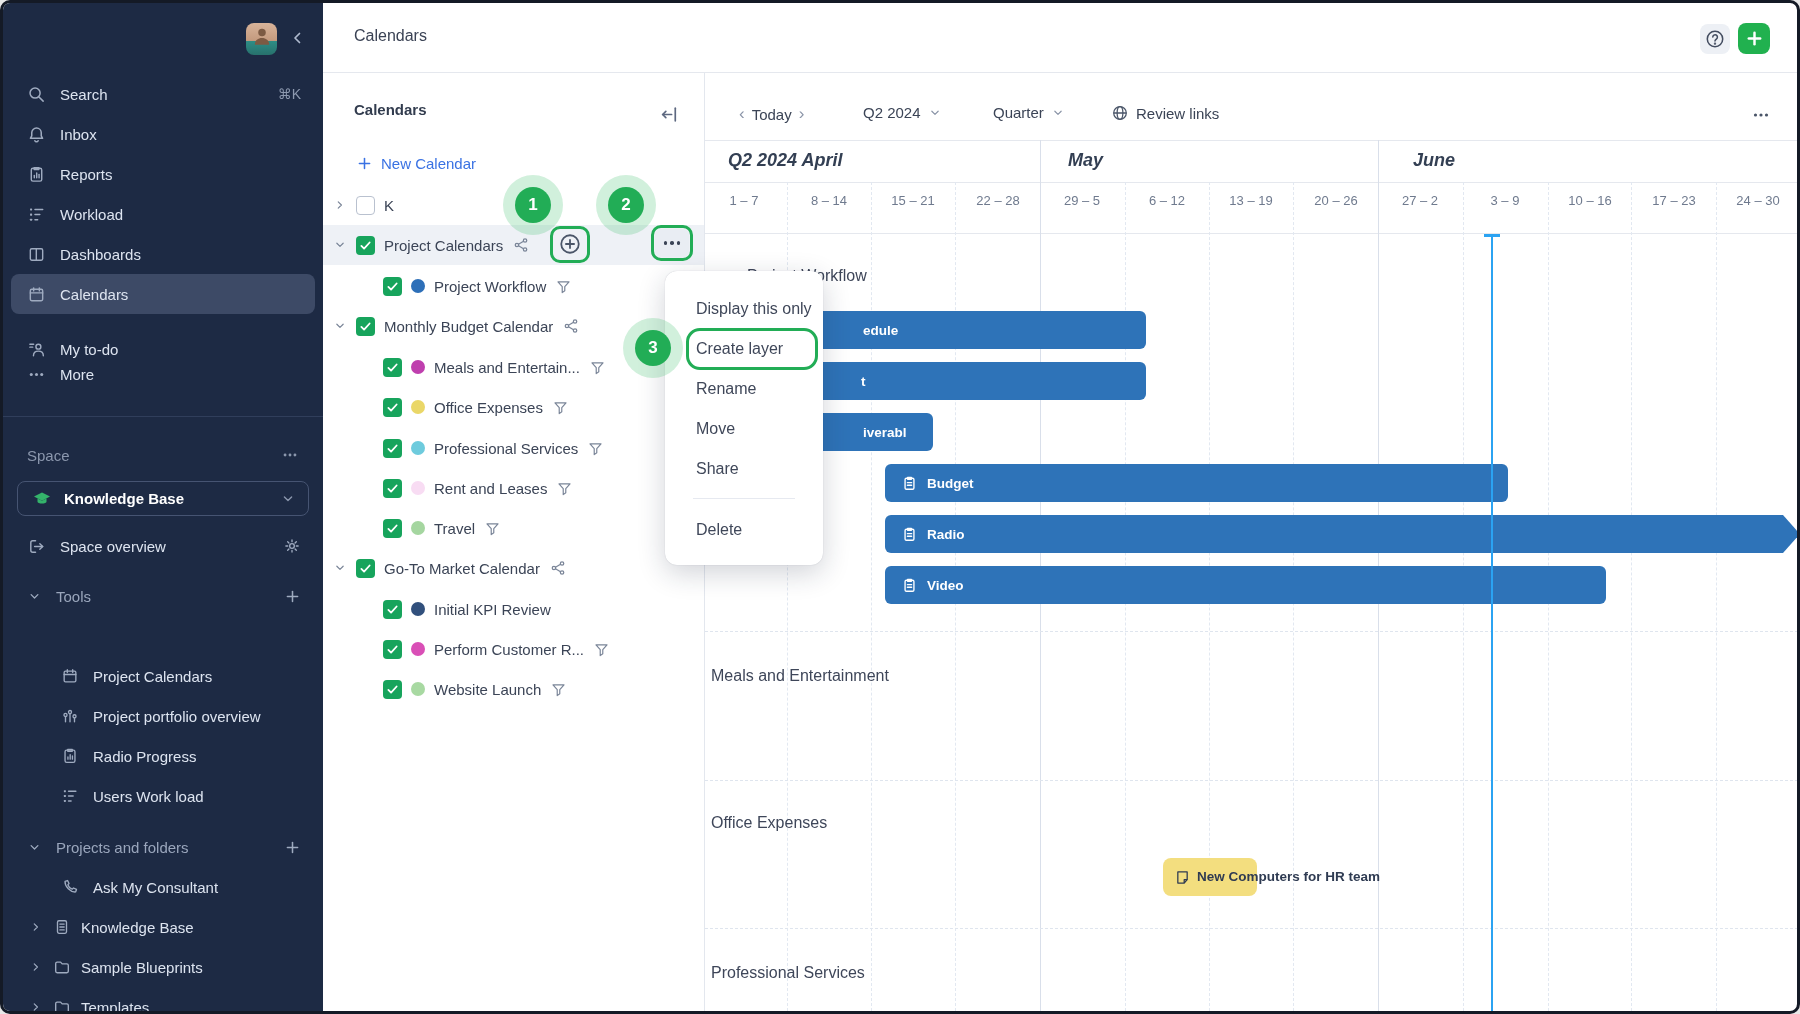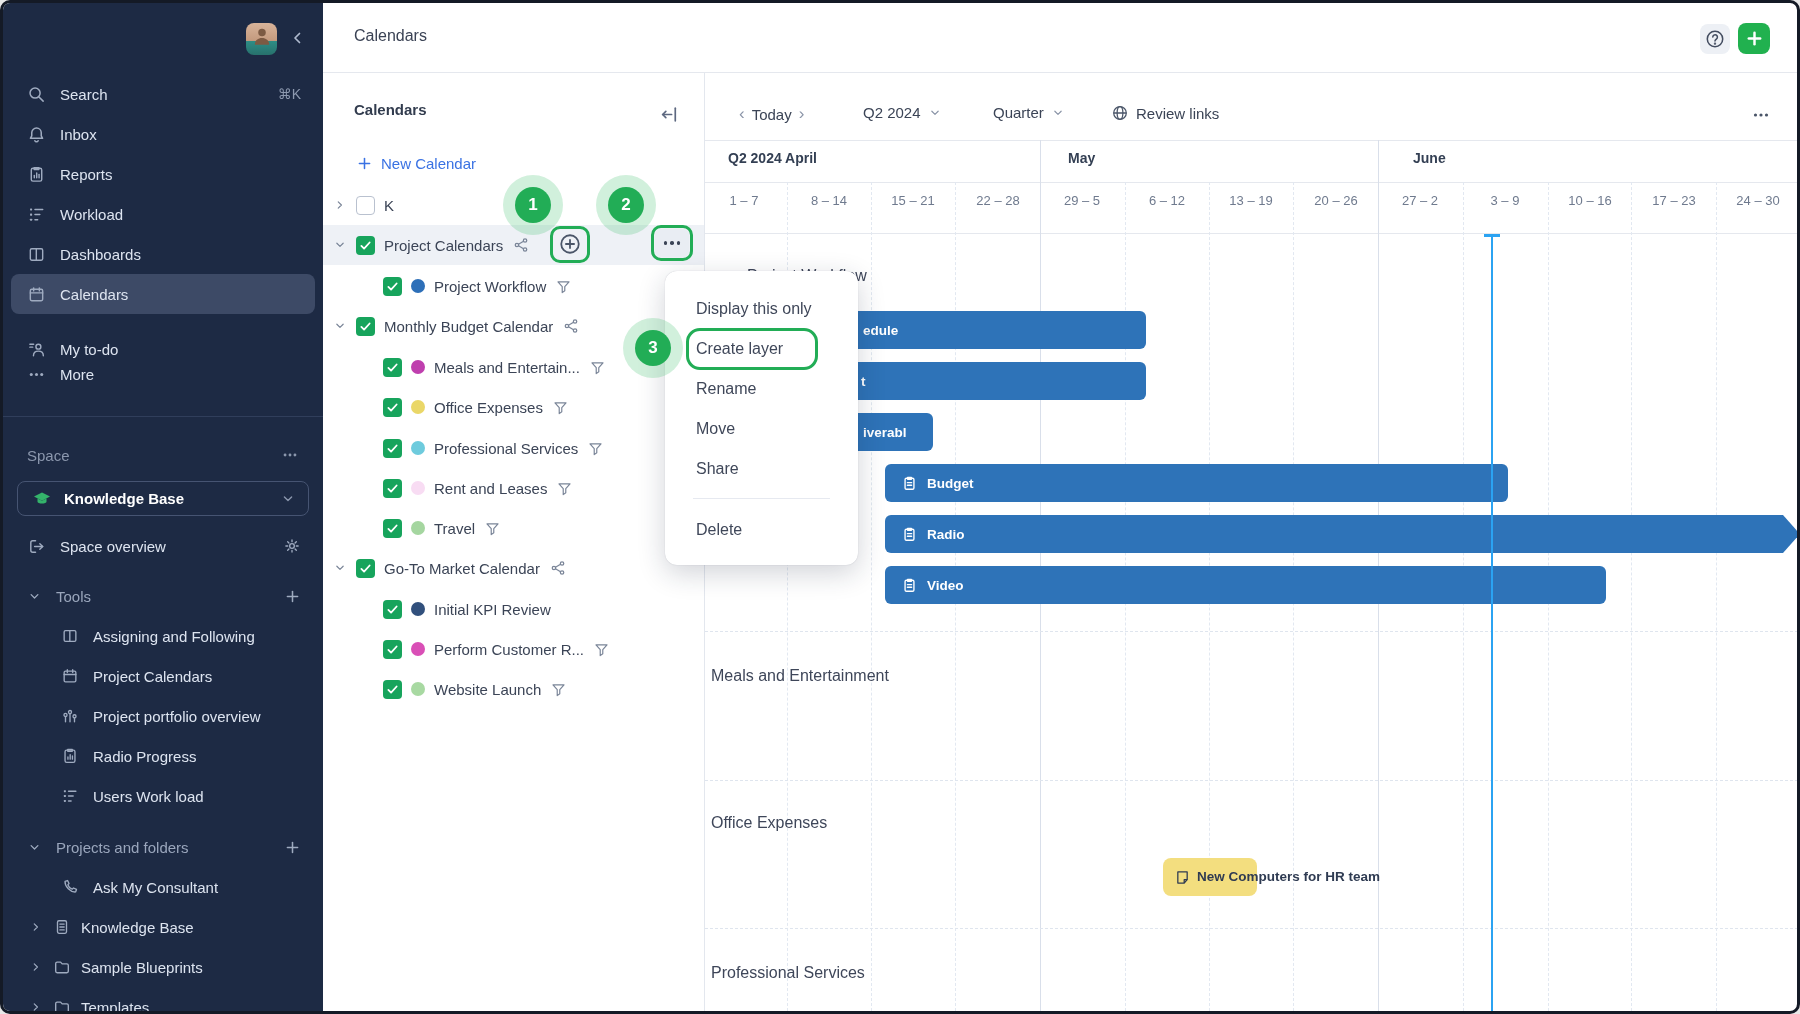--- a/index.html
+++ b/index.html
@@ -45,39 +45,39 @@
   .trow { position:absolute; height:40px; display:flex; align-items:center; gap:9px; font-size:15px; color:#3b4456; }
   .rowhl { position:absolute; left:320px; top:222px; width:381px; height:40px; background:#eef1f6; }
   .cb { width:19px; height:19px; border-radius:4px; flex:0 0 auto; display:flex; align-items:center; justify-content:center; }
   .cb.on { background:#17a45c; color:#fff; }
   .cb.off { background:#fff; border:1.5px solid #b9c1cf; }
   .dot { width:14px; height:14px; border-radius:50%; flex:0 0 auto; }
   .t-ic { color:#7a8598; flex:0 0 auto; }
 
   
   .tb-item { position:absolute; top:101px; display:flex; align-items:center; gap:7px; color:#3b4456; font-size:15px; }
-  .month-lab { position:absolute; top:147px; font-size:14px; font-weight:600; color:#333f53; white-space:nowrap; }
+  .month-lab { position:absolute; top:147px; font-size:18px; font-weight:600; color:#333f53; white-space:nowrap;font-style:italic; }
   .wk { position:absolute; top:190px; width:80px; text-align:center; font-size:13px; color:#6f7a8e; }
   .vgrid { position:absolute; width:0; border-left:1px dashed #e2e8f1; }
   .vgrid.solid { border-left:1px solid #d9dfea; }
   .hsec { position:absolute; height:0; border-top:1px dashed #dfe5ee; }
   .group-lab { position:absolute; font-size:16px; color:#3e4659; white-space:nowrap; }
   .bar { position:absolute; height:38px; background:#2e73b8; border-radius:6px; color:#fff; display:flex; align-items:center; }
   .bar .lbl { font-weight:bold; font-size:13.5px; white-space:nowrap; position:absolute; }
   .bar .with-ic { display:flex; align-items:center; gap:9px; position:absolute; left:16px; }
   .arrow-end { position:absolute; right:-17px; top:0; width:0; height:0;
                border-top:19px solid transparent; border-bottom:19px solid transparent; border-left:17px solid #2e73b8; }
   .today { position:absolute; left:1488px; top:231px; width:2px; height:777px; background:#2ba3f2; z-index:6; }
   .today-cap { position:absolute; left:1481px; top:231px; width:16px; height:3px; background:#2ba3f2; z-index:6; }
   .note-pill { position:absolute; left:1160px; top:855px; width:94px; height:38px; background:#f3de7f; border-radius:8px; }
   .note-ic { position:absolute; left:1171px; top:866px; color:#2f3b52; }
   .note-txt { position:absolute; left:1194px; top:866px; font-size:13.5px; font-weight:bold; color:#2f3b52; white-space:nowrap; }
 
   
-  .menu { position:absolute; left:662px; top:268px; width:193px; background:#fff; border-radius:12px; z-index:10;
+  .menu { position:absolute; left:662px; top:268px; width:158px; background:#fff; border-radius:12px; z-index:10;
           box-shadow:0 8px 28px rgba(25,35,60,.20), 0 0 1px rgba(25,35,60,.25); padding-top:18px; padding-bottom:15px; }
   .mi { height:40px; display:flex; align-items:center; padding-left:31px; font-size:16px; color:#3f4759; }
   .mdiv { height:1px; background:#e6e9f0; margin:9px 28px 11px 28px; }
 
   
   .gbox { position:absolute; border:3px solid #22ad56; background:transparent; z-index:12; }
   .badge { position:absolute; width:36px; height:36px; border-radius:50%; background:#22ad56; color:#fff; z-index:13;
            display:flex; align-items:center; justify-content:center; font-size:17px; font-weight:bold;
            box-shadow:0 0 0 12px rgba(70,195,115,.25); }
   .plus-btn { position:absolute; left:555px; top:229px; color:#4a5568; z-index:13; }
@@ -381,26 +381,20 @@
 
     <div class="srow hdr-row" style="top:573px">
         <svg class="ic chev" width="15" height="15">
           <use href="#i-chev-d"></use>
         </svg>
         <span>Tools</span>
         <svg class="ic right-ic" width="17" height="17" style="margin-right:14px">
           <use href="#i-plus"></use>
         </svg>
       </div>
-    <div class="srow child" style="top:613px">
-        <svg class="ic" width="18" height="18">
-          <use href="#i-dash"></use>
-        </svg>
-        <span>Assigning and Following</span>
-      </div>
     <div class="srow child" style="top:653px">
         <svg class="ic" width="18" height="18">
           <use href="#i-cal"></use>
         </svg>
         <span>Project Calendars</span>
       </div>
     <div class="srow child" style="top:693px">
         <svg class="ic" width="18" height="18">
           <use href="#i-portfolio"></use>
         </svg>

